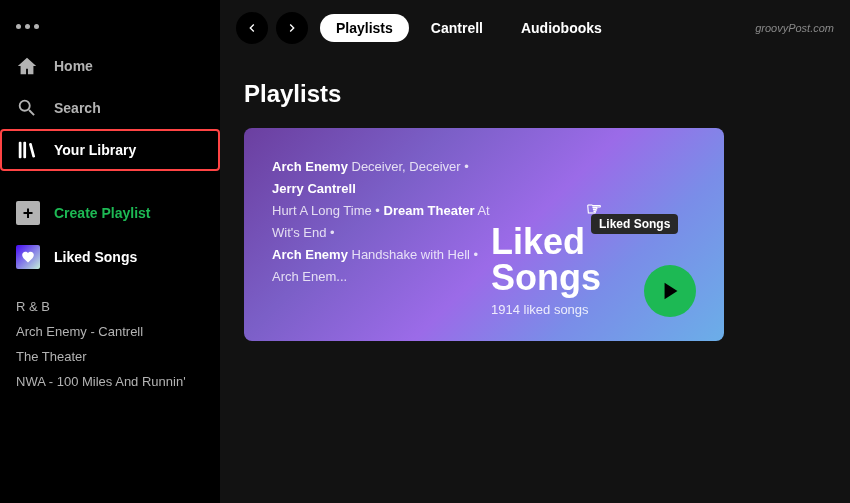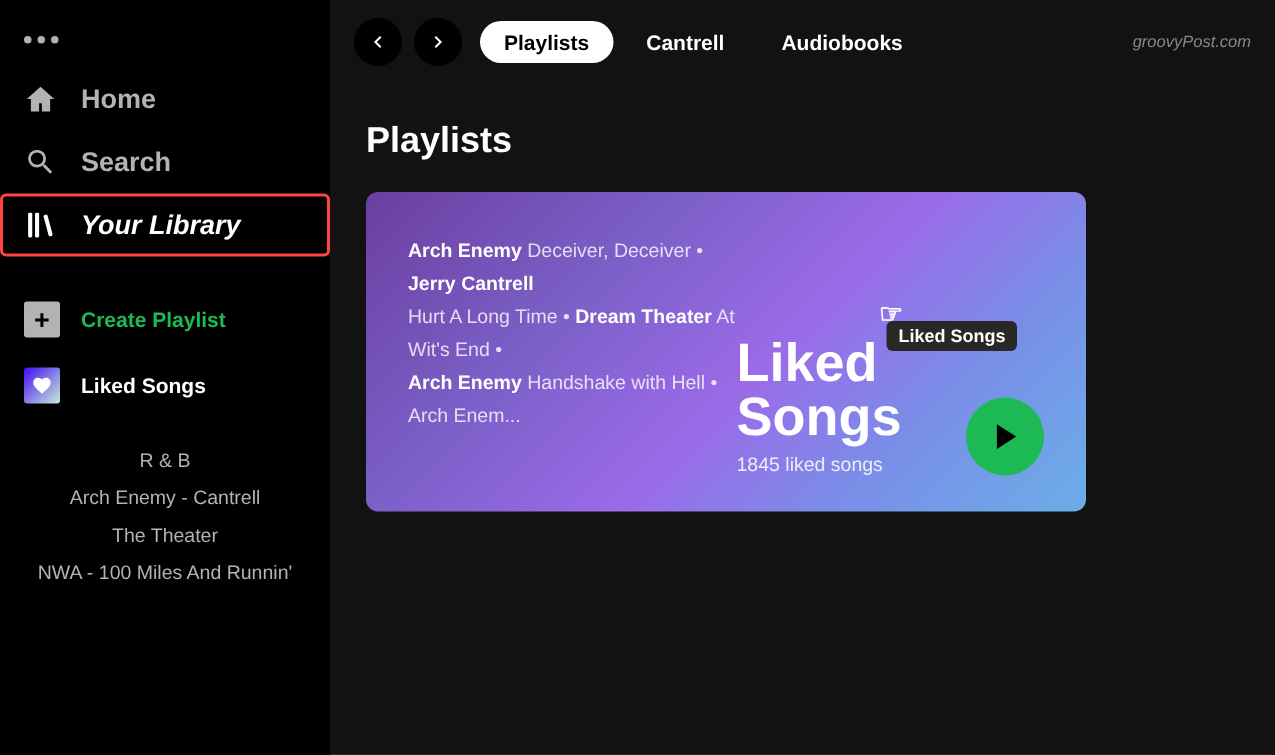--- a/index.html
+++ b/index.html
@@ -43,21 +43,21 @@
       gap: 0;
     }
 
     .sidebar-item {
       display: flex;
       align-items: center;
       gap: 16px;
       padding: 10px 16px;
       cursor: pointer;
       color: #b3b3b3;
-      font-size: 18px;
+      font-size: 14px;
       font-weight: 600;
       text-decoration: none;
       border-radius: 4px;
       position: relative;
     }
 
     .sidebar-item.active {
       color: #fff;
       outline: 2px solid #f44;
       outline-offset: -2px;
@@ -118,21 +118,20 @@
       font-size: 14px;
       font-weight: 600;
     }
 
     .playlist-list {
       padding: 8px 16px;
       display: flex;
       flex-direction: column;
       gap: 2px;
       margin-top: 8px;
-      align-items: center;
     }
 
     .playlist-list-item {
       font-size: 13px;
       color: #b3b3b3;
       padding: 4px 0;
       cursor: pointer;
     }
 
     
@@ -351,21 +350,21 @@
     </div>
 
     <div class="sidebar-item active">
       <span class="icon">
         <svg viewBox="0 0 24 24" width="22" height="22" fill="#fff">
           <rect x="3" y="3" width="3" height="18" rx="1"></rect>
           <rect x="8" y="3" width="3" height="18" rx="1"></rect>
           <rect x="14" y="5" width="3" height="16" rx="1" transform="rotate(-15 14 5)"></rect>
         </svg>
       </span>
-      <span style="color:#fff;font-style:italic;">Your Library</span>
+      <span style="color:#fff;">Your Library</span>
     </div>
   </nav>
 
   <div class="sidebar-divider"></div>
 
   <div class="sidebar-action">
     <div class="plus-btn">+</div>
     <span style="color:#1db954;">Create Playlist</span>
   </div>
 
@@ -420,21 +419,21 @@
         <span class="artist-bold">Arch Enemy</span><span class="song-normal"> Handshake with Hell • </span><span class="song-normal">Arch Enem...</span>
       </div>
 
       <div class="card-bottom">
         <div class="card-info">
           <div class="card-title">
             <span>Liked Songs</span>
             <div class="tooltip">Liked Songs</div>
             <span class="cursor">☞</span>
           </div>
-          <div class="card-subtitle">1845 liked songs</div>
+          <div class="card-subtitle">1914 liked songs</div>
         </div>
         <div class="play-btn">
           <svg viewBox="0 0 24 24">
               <polygon points="5,3 19,12 5,21"></polygon>
             </svg>
         </div>
       </div>
     </div>
   </div>
 </div>

